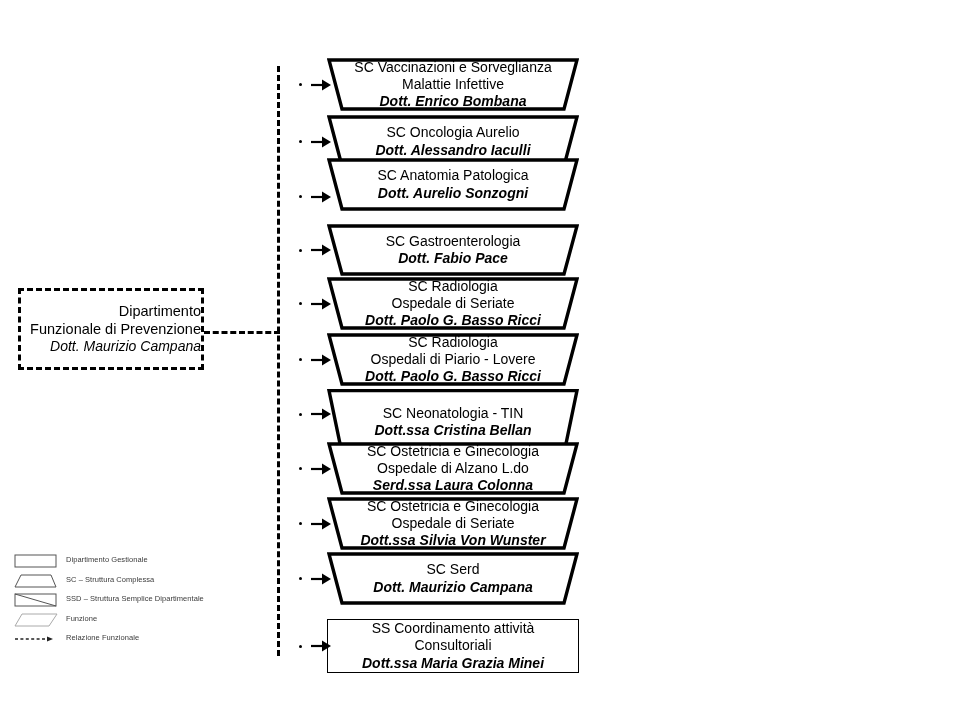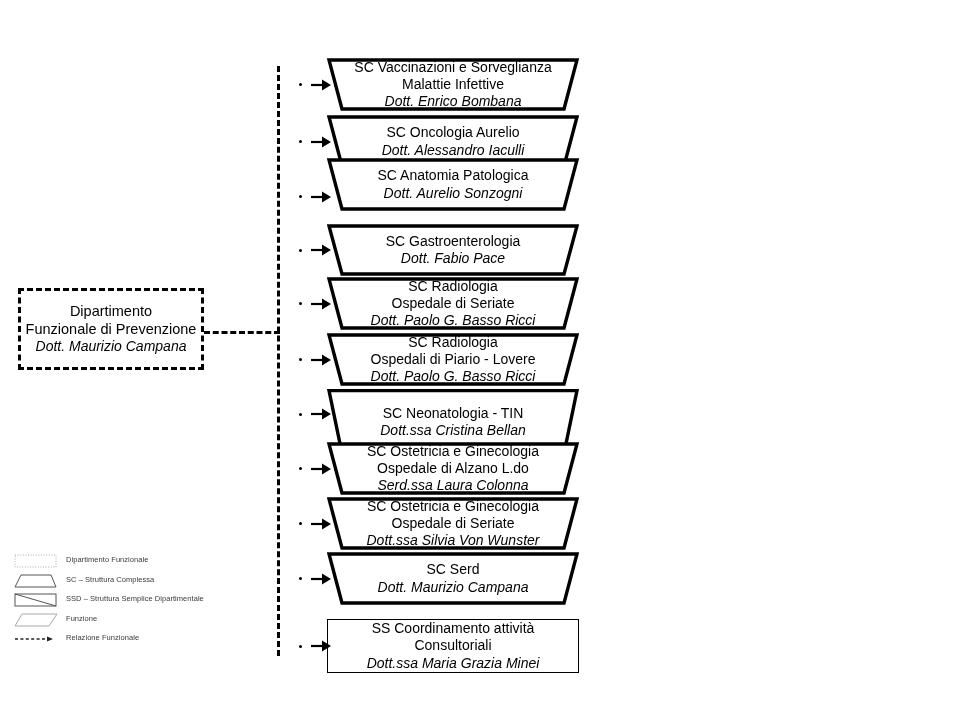--- a/index.html
+++ b/index.html
@@ -26,21 +26,21 @@
   .dept-box {
     position: absolute;
     left: 18px;
     top: 288px;
     width: 186px;
     height: 82px;
     border: 3px dashed #000000;
     box-sizing: border-box;
     display: flex;
     flex-direction: column;
-    align-items: center;
+    align-items: flex-end;
     justify-content: center;
     text-align: center;
     line-height: 1.25;
   }
   .dept-line {
     font-size: 14.5px;
     white-space: nowrap;
   }
   .dept-line.italic {
     font-style: italic;
@@ -106,20 +106,21 @@
     line-height: 1.22;
     box-sizing: border-box;
   }
   .node .label .t {
     font-size: 14px;
     white-space: nowrap;
     text-align: center;
   }
   .node .label .t.italic {
     font-style: italic;
+    font-weight: bold;
   }
 
   
   .node.rect .rectbox {
     position: absolute;
     left: 0; top: 0;
     width: 252px;
     height: 100%;
     border: 1.5px solid #000000;
     box-sizing: border-box;
@@ -369,24 +370,24 @@
           <div class="t italic">Dott.ssa Maria Grazia Minei</div>
         </div>
       </div>
     </div>
 
   <div class="legend">
     <div id="legend-rows">
         <div class="legend-row">
           <div class="legend-swatch">
             <svg viewBox="0 0 44 16" width="44" height="16">
-              <rect x="1" y="2" width="41" height="12" fill="#fff" stroke="#aaaaaa" stroke-width="1" stroke-dasharray="1 1.6"></rect>
+              <rect x="1" y="2" width="41" height="12" fill="#fff" stroke="#555555" stroke-width="1"></rect>
             </svg>
           </div>
-          <div class="legend-text">Dipartimento Funzionale</div>
+          <div class="legend-text">Dipartimento Gestionale</div>
         </div>
         <div class="legend-row">
           <div class="legend-swatch">
             <svg viewBox="0 0 44 16" width="44" height="16">
               <path d="M7 2 L37 2 L42 14 L1 14 Z" fill="#fff" stroke="#555555" stroke-width="1"></path>
             </svg>
           </div>
           <div class="legend-text">SC – Struttura Complessa</div>
         </div>
         <div class="legend-row">

